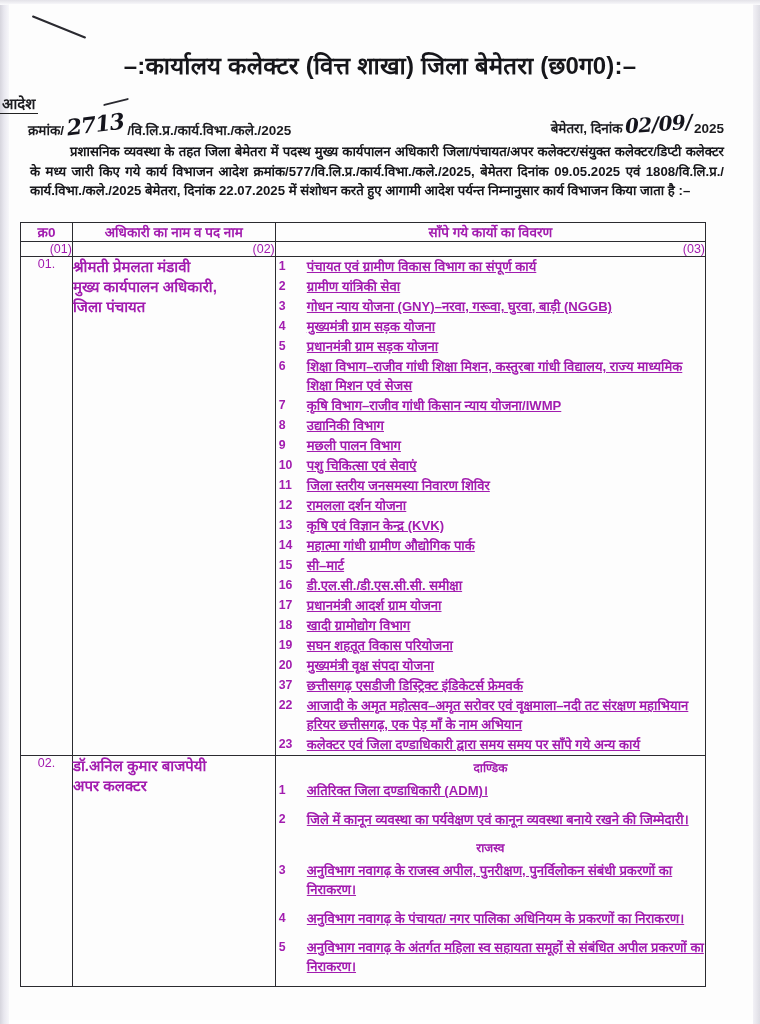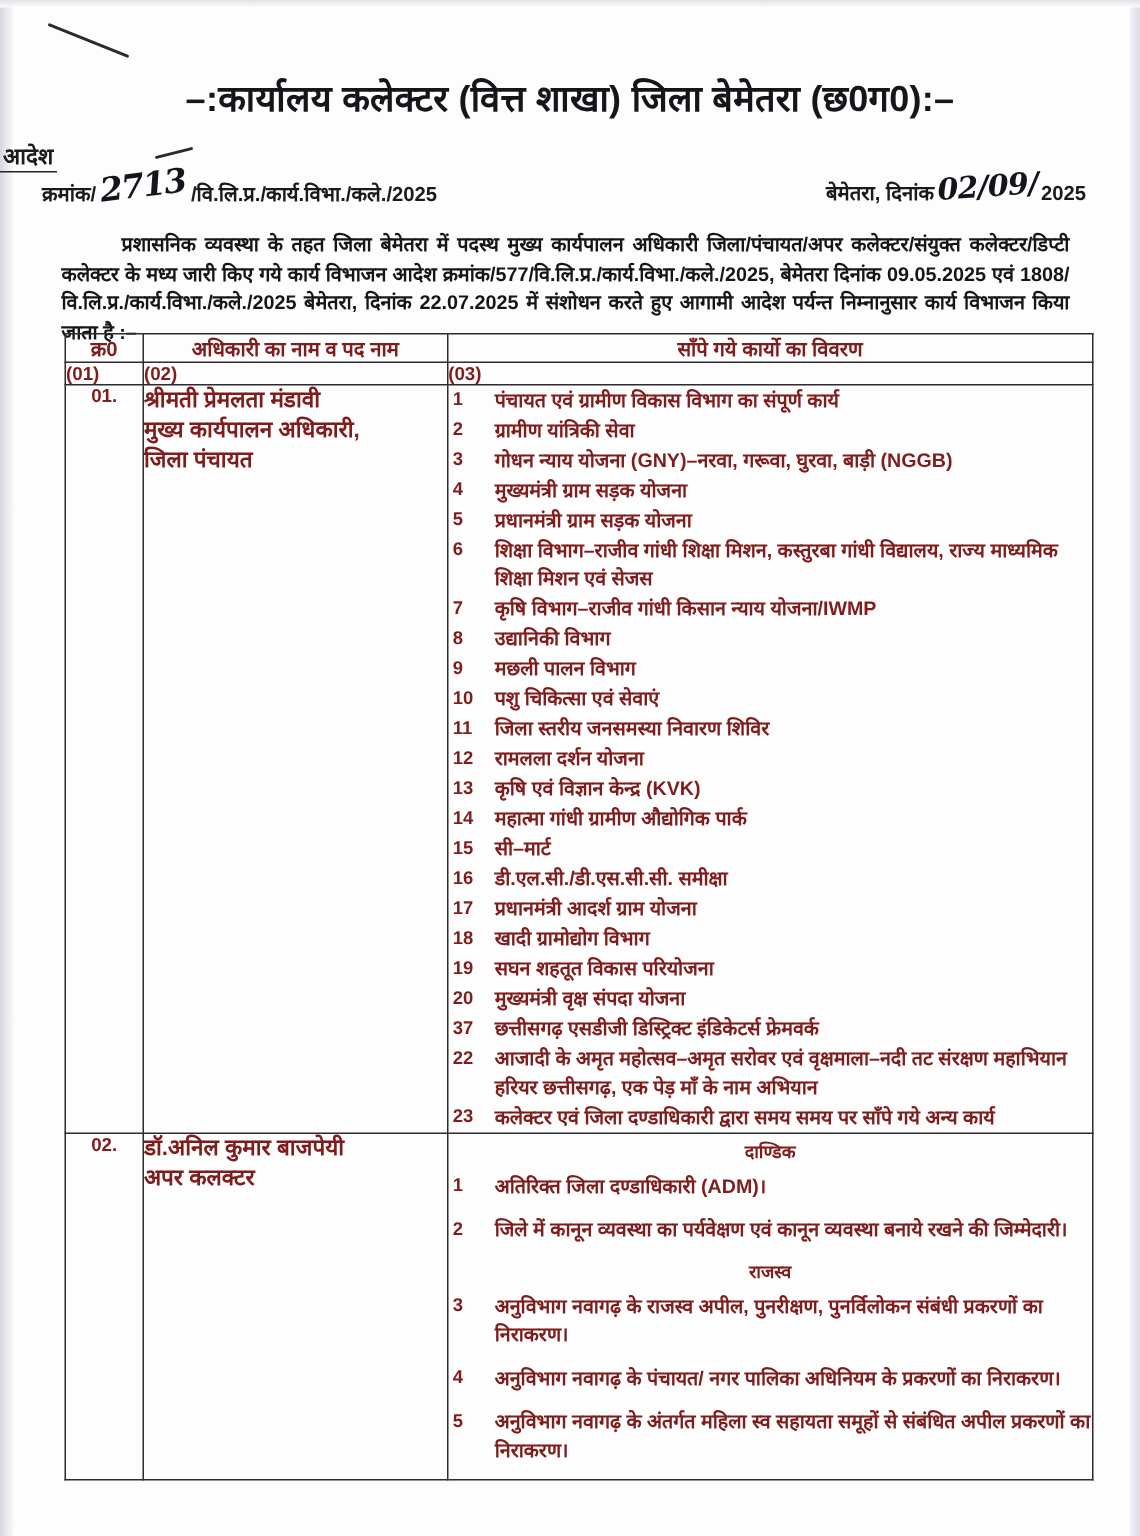--- a/index.html
+++ b/index.html
@@ -133,59 +133,59 @@
     position: absolute;
     left: 26px;
     right: 32px;
     top: 138px;
     font-size: 13.2px;
     line-height: 19.5px;
     color: #16161a;
     text-align: justify;
     font-weight: 600;
   }
-  .intro p { margin: 15px; text-indent: 40px; }
+  .intro p { margin: 4px; text-indent: 40px; }
 
   
   .tbl {
     position: absolute;
-    left: 43px;
+    left: 20px;
     top: 222px;
     width: 686px;
     border-collapse: collapse;
     font-size: 13px;
-    color: #7f1d1d;
+    color: #a21caf;
   }
   .tbl td, .tbl th {
     border: 1.4px solid #2b2b30;
     padding: 0;
     vertical-align: top;
   }
   .col-sn   { width: 52px; }
   .col-off  { width: 203px; }
   .col-task { width: 431px; }
 
   .th-cell {
     text-align: center;
     font-weight: 700;
     font-size: 13.5px;
     padding: 4px 3px 5px 3px;
     vertical-align: middle;
   }
   .num-cell {
-    text-align: left;
-    font-weight: 700;
+    text-align: right;
+    font-weight: 400;
     font-size: 12.5px;
     padding: 3px 2px 4px 2px;
     vertical-align: middle;
   }
 
   .sn-cell {
     text-align: center;
-    font-weight: 700;
+    font-weight: 400;
     font-size: 12.5px;
     padding-top: 8px;
   }
   .officer-cell {
     text-align: left;
     font-weight: 700;
     font-size: 15px;
     line-height: 20px;
     padding: 6px 8px 6px 8px;
   }
@@ -211,21 +211,21 @@
     margin-bottom: 1px;
     font-weight: 600;
   }
   ol.tasklist li .idx {
     flex: 0 0 28px;
     text-align: left;
     font-weight: 700;
     font-size: 12.3px;
     padding-left: 3px;
   }
-  ol.tasklist li .txt { flex: 1 1 auto; }
+  ol.tasklist li .txt { flex: 1 1 auto; text-decoration: underline; }
   ol.tasklist.spaced li { margin-bottom: 10px; }
 </style>
 </head>
 <body>
 
 <div class="page">
 
   <div class="edge-left"></div>
   <div class="edge-right"></div>
   <div class="edge-top"></div>

